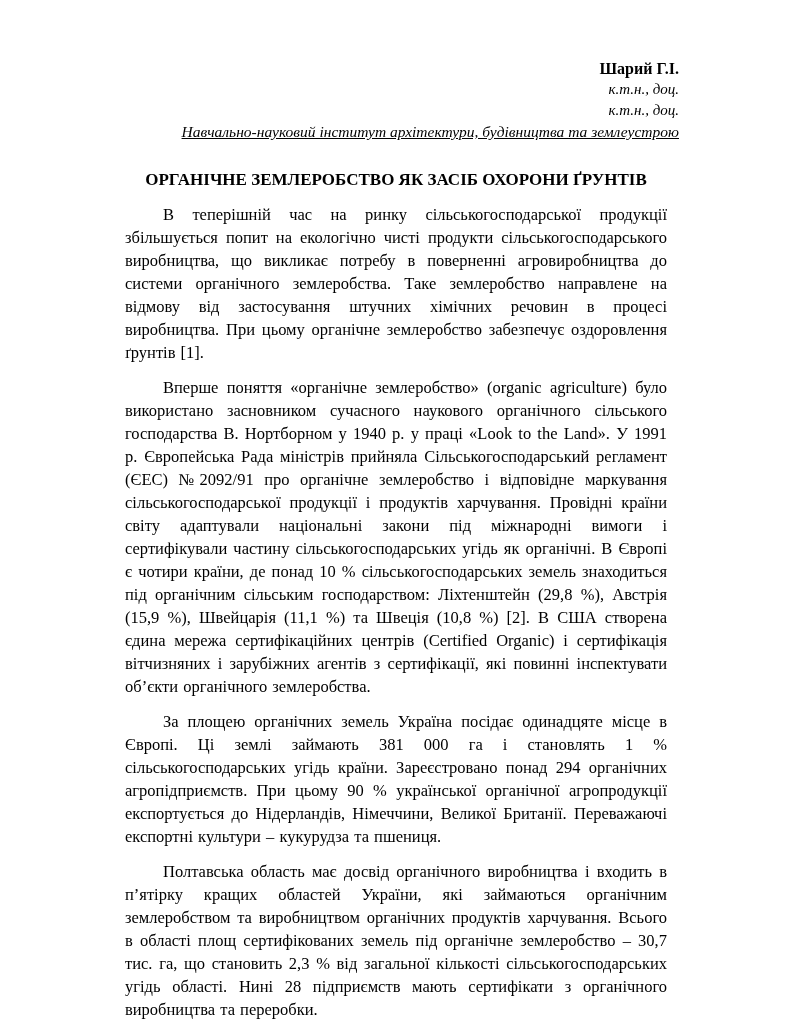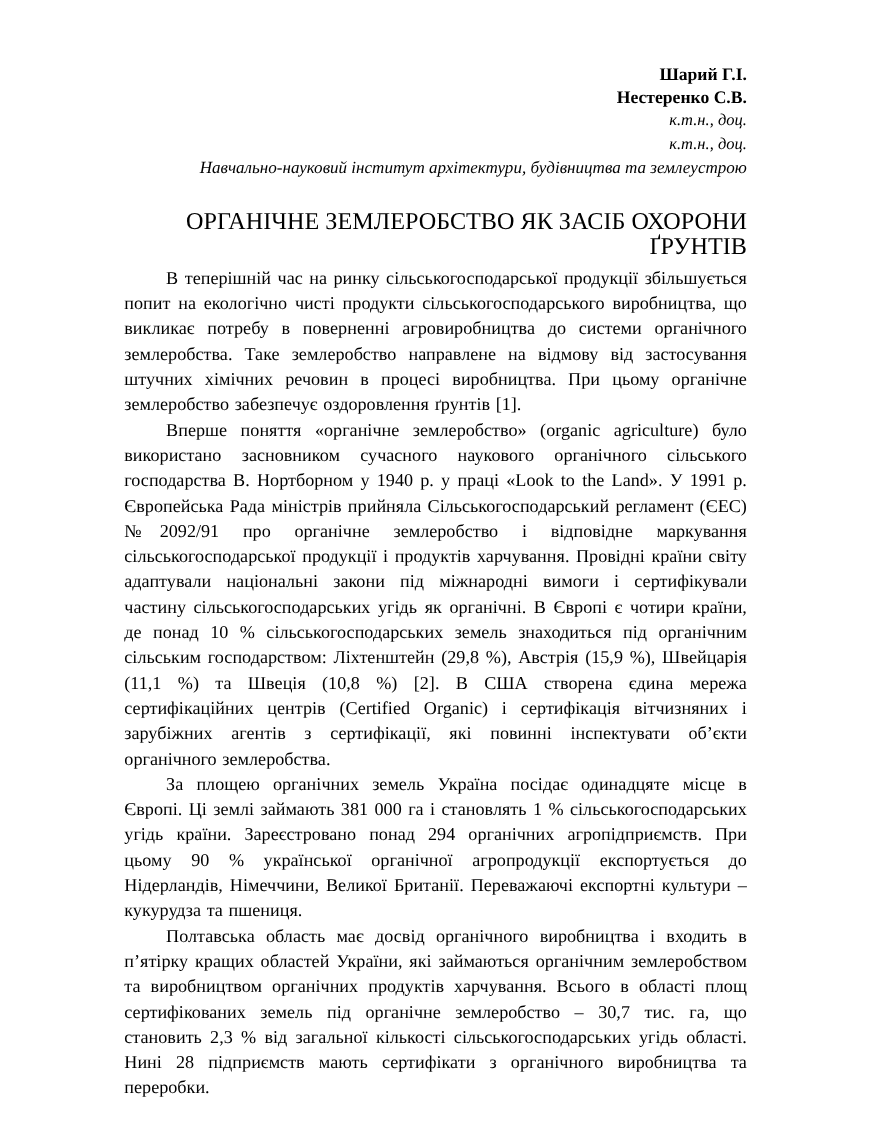--- a/index.html
+++ b/index.html
@@ -26,45 +26,45 @@
   .author-name {
     font-weight: bold;
   }
   .author-degree {
     font-style: italic;
     font-size: 15px;
   }
   .affiliation {
     font-style: italic;
     font-size: 15.5px;
+    text-decoration: underline;
   }
   .title {
     margin: 26px 0 6px 0;
-    text-align: right;
-    font-size: 22px;
-    font-weight: normal;
+    text-align: center;
+    font-size: 17px;
+    font-weight: bold;
     line-height: 23px;
   }
   .body-text p {
-    margin: 0;
+    margin: 12px;
     font-size: 16.5px;
     line-height: 23px;
     text-align: justify;
     text-indent: 38px;
     word-spacing: 1px;
   }
 </style>
 </head>
 <body>
 
 <div class="page">
 
   <header class="byline">
     <div class="author-name">Шарий Г.І.</div>
-    <div class="author-name">Нестеренко С.В.</div>
     <div class="author-degree">к.т.н., доц.</div>
     <div class="author-degree">к.т.н., доц.</div>
     <div class="affiliation">Навчально-науковий інститут архітектури, будівництва та землеустрою</div>
   </header>
 
   <h1 class="title">ОРГАНІЧНЕ ЗЕМЛЕРОБСТВО ЯК ЗАСІБ ОХОРОНИ ҐРУНТІВ</h1>
 
   <main class="body-text">
     <p>В теперішній час на ринку сільськогосподарської продукції збільшується попит на екологічно чисті продукти сільськогосподарського виробництва, що викликає потребу в поверненні агровиробництва до системи органічного землеробства. Таке землеробство направлене на відмову від застосування штучних хімічних речовин в процесі виробництва. При цьому органічне землеробство забезпечує оздоровлення ґрунтів [1].</p>
     <p>Вперше поняття «органічне землеробство» (organic agriculture) було використано засновником сучасного наукового органічного сільського господарства В. Нортборном у 1940 р. у праці «Look to the Land». У 1991 р. Європейська Рада міністрів прийняла Сільськогосподарський регламент (ЄЕС) №2092/91 про органічне землеробство і відповідне маркування сільськогосподарської продукції і продуктів харчування. Провідні країни світу адаптували національні закони під міжнародні вимоги і сертифікували частину сільськогосподарських угідь як органічні. В Європі є чотири країни, де понад 10 % сільськогосподарських земель знаходиться під органічним сільським господарством: Ліхтенштейн (29,8 %), Австрія (15,9 %), Швейцарія (11,1 %) та Швеція (10,8 %) [2]. В США створена єдина мережа сертифікаційних центрів (Certified Organic) і сертифікація вітчизняних і зарубіжних агентів з сертифікації, які повинні інспектувати об’єкти органічного землеробства.</p>

